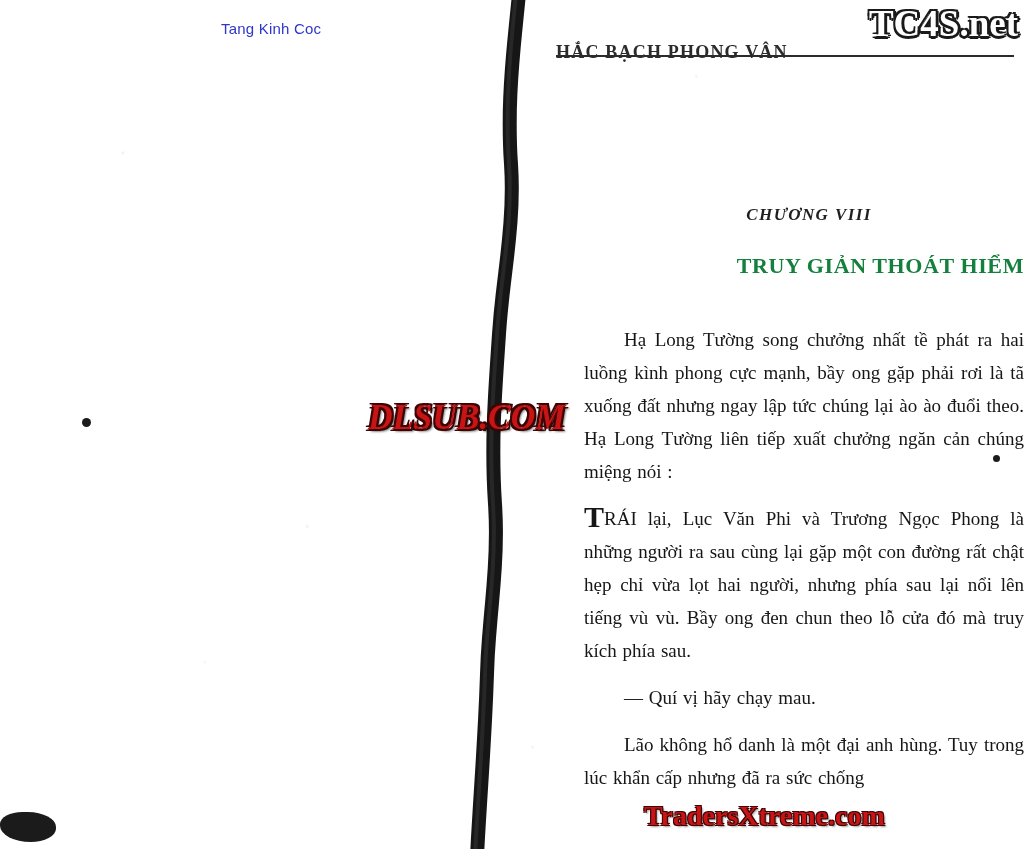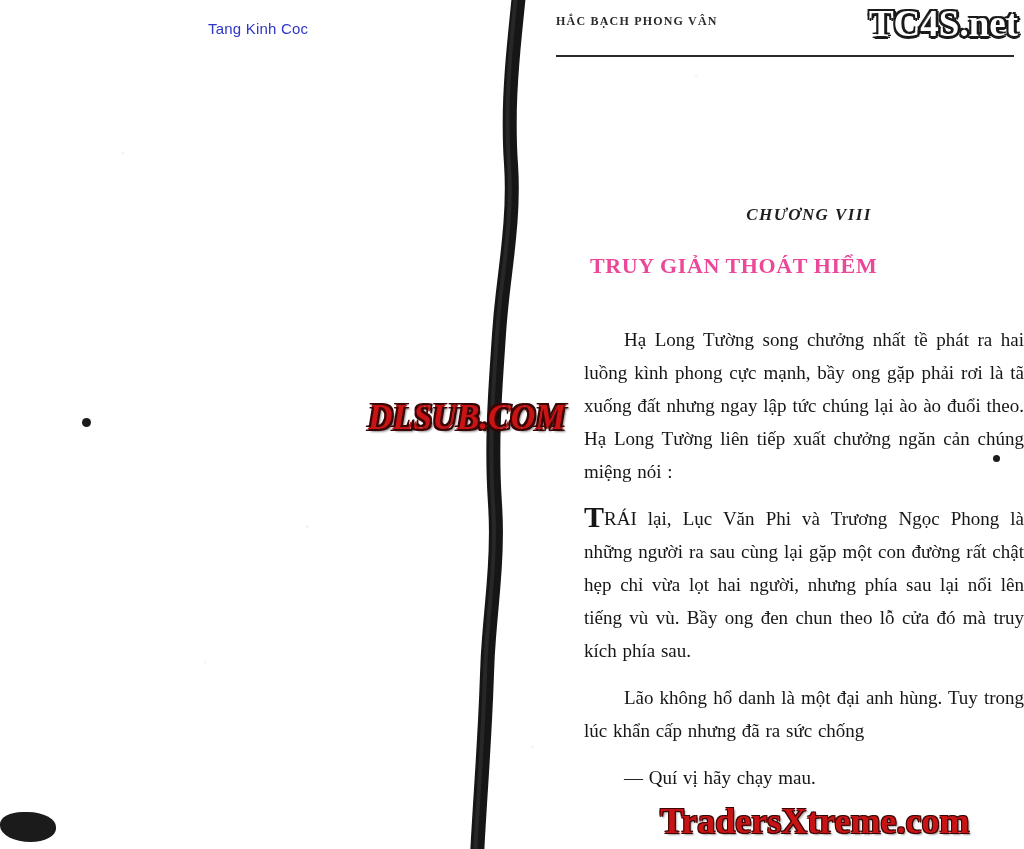--- a/index.html
+++ b/index.html
@@ -37,21 +37,21 @@
     left: 470px;
     width: 80px;
     height: 862px;
     pointer-events: none;
   }
   .gutter svg { display:block; }
 
   
   .wm-tangkinhcoc {
     position: absolute;
-    left: 208px;
+    left: 221px;
     top: 20px;
     font-family: "Liberation Sans", sans-serif;
     font-size: 15px;
     color: #2f36c9;
     letter-spacing: 0.2px;
   }
 
   
   .wm-tc4s {
     position: absolute;
@@ -69,24 +69,24 @@
        2px  2px 0 #1a1a1a,
        0px  3px 0 #1a1a1a,
        3px  0px 0 #1a1a1a;
     margin-left: 10px;
   }
 
   
   .runhead {
     position: absolute;
     left: 556px;
-    top: 14px;
-    font-family: "Liberation Serif", serif;
-    font-weight: bold;
-    font-size: 12px;
+    top: 42px;
+    font-family: "Liberation Serif", serif;
+    font-weight: bold;
+    font-size: 18px;
     letter-spacing: 1.2px;
     color: #2b2b2b;
   }
   .runhead-rule {
     position: absolute;
     left: 556px;
     top: 55px;
     width: 458px;
     height: 2px;
     background: #2b2b2b;
@@ -108,22 +108,22 @@
     text-align: center;
     color: #1f1f1f;
     margin: 0 0 28px 0;
     padding-left: 10px;
   }
   .chapter-title {
     font-family: "Liberation Serif", serif;
     font-weight: bold;
     font-size: 22px;
     letter-spacing: 0.6px;
-    text-align: left;
-    color: #ec4899;
+    text-align: right;
+    color: #15803d;
     margin: 0 0 44px 0;
     padding-left: 6px;
   }
   p.para {
     margin: 0 0 14px 0;
     font-size: 19px;
     line-height: 33px;
     text-align: justify;
     text-align-last: left;
     color: #161616;
@@ -154,25 +154,25 @@
        2px -2px 0 #3a0505,
       -2px  2px 0 #3a0505,
        2px  2px 0 #3a0505,
        3px  3px 2px rgba(0,0,0,0.45);
     transform: scaleY(1.08);
   }
 
   
   .wm-traders {
     position: absolute;
-    left: 660px;
+    left: 644px;
     top: 800px;
     font-family: "Liberation Serif", serif;
     font-weight: bold;
-    font-size: 36px;
+    font-size: 28px;
     color: #c81414;
     text-shadow:
       -1px -1px 0 #3a0505,
        1px -1px 0 #3a0505,
       -1px  1px 0 #3a0505,
        1px  1px 0 #3a0505,
        2px  2px 2px rgba(0,0,0,0.4);
   }
 
   
@@ -209,19 +209,19 @@
 <div class="runhead-rule"></div>
 
 <div class="col">
   <div class="chapter-num">CHƯƠNG VIII</div>
   <div class="chapter-title">TRUY GIẢN THOÁT HIỂM</div>
 
   <p class="para indent">Hạ Long Tường song chưởng nhất tề phát ra hai luồng kình phong cực mạnh, bầy ong gặp phải rơi là tã xuống đất nhưng ngay lập tức chúng lại ào ào đuổi theo. Hạ Long Tường liên tiếp xuất chưởng ngăn cản chúng miệng nói :</p>
 
   <p class="para"><span class="dropcap">T</span><span>RÁI lại, Lục Văn Phi và Trương Ngọc Phong là những người ra sau cùng lại gặp một con đường rất chật hẹp chỉ vừa lọt hai người, nhưng phía sau lại nổi lên tiếng vù vù. Bầy ong đen chun theo lỗ cửa đó mà truy kích phía sau.</span></p>
 
+  <p class="para dash-line">— Quí vị hãy chạy mau.</p>
+
   <p class="para indent">Lão không hổ danh là một đại anh hùng. Tuy trong lúc khẩn cấp nhưng đã ra sức chống</p>
-
-  <p class="para dash-line">— Quí vị hãy chạy mau.</p>
 </div>
 
 <div class="wm-dlsub">DLSUB.COM</div>
 <div class="wm-traders">TradersXtreme.com</div>
 
 </body></html>

